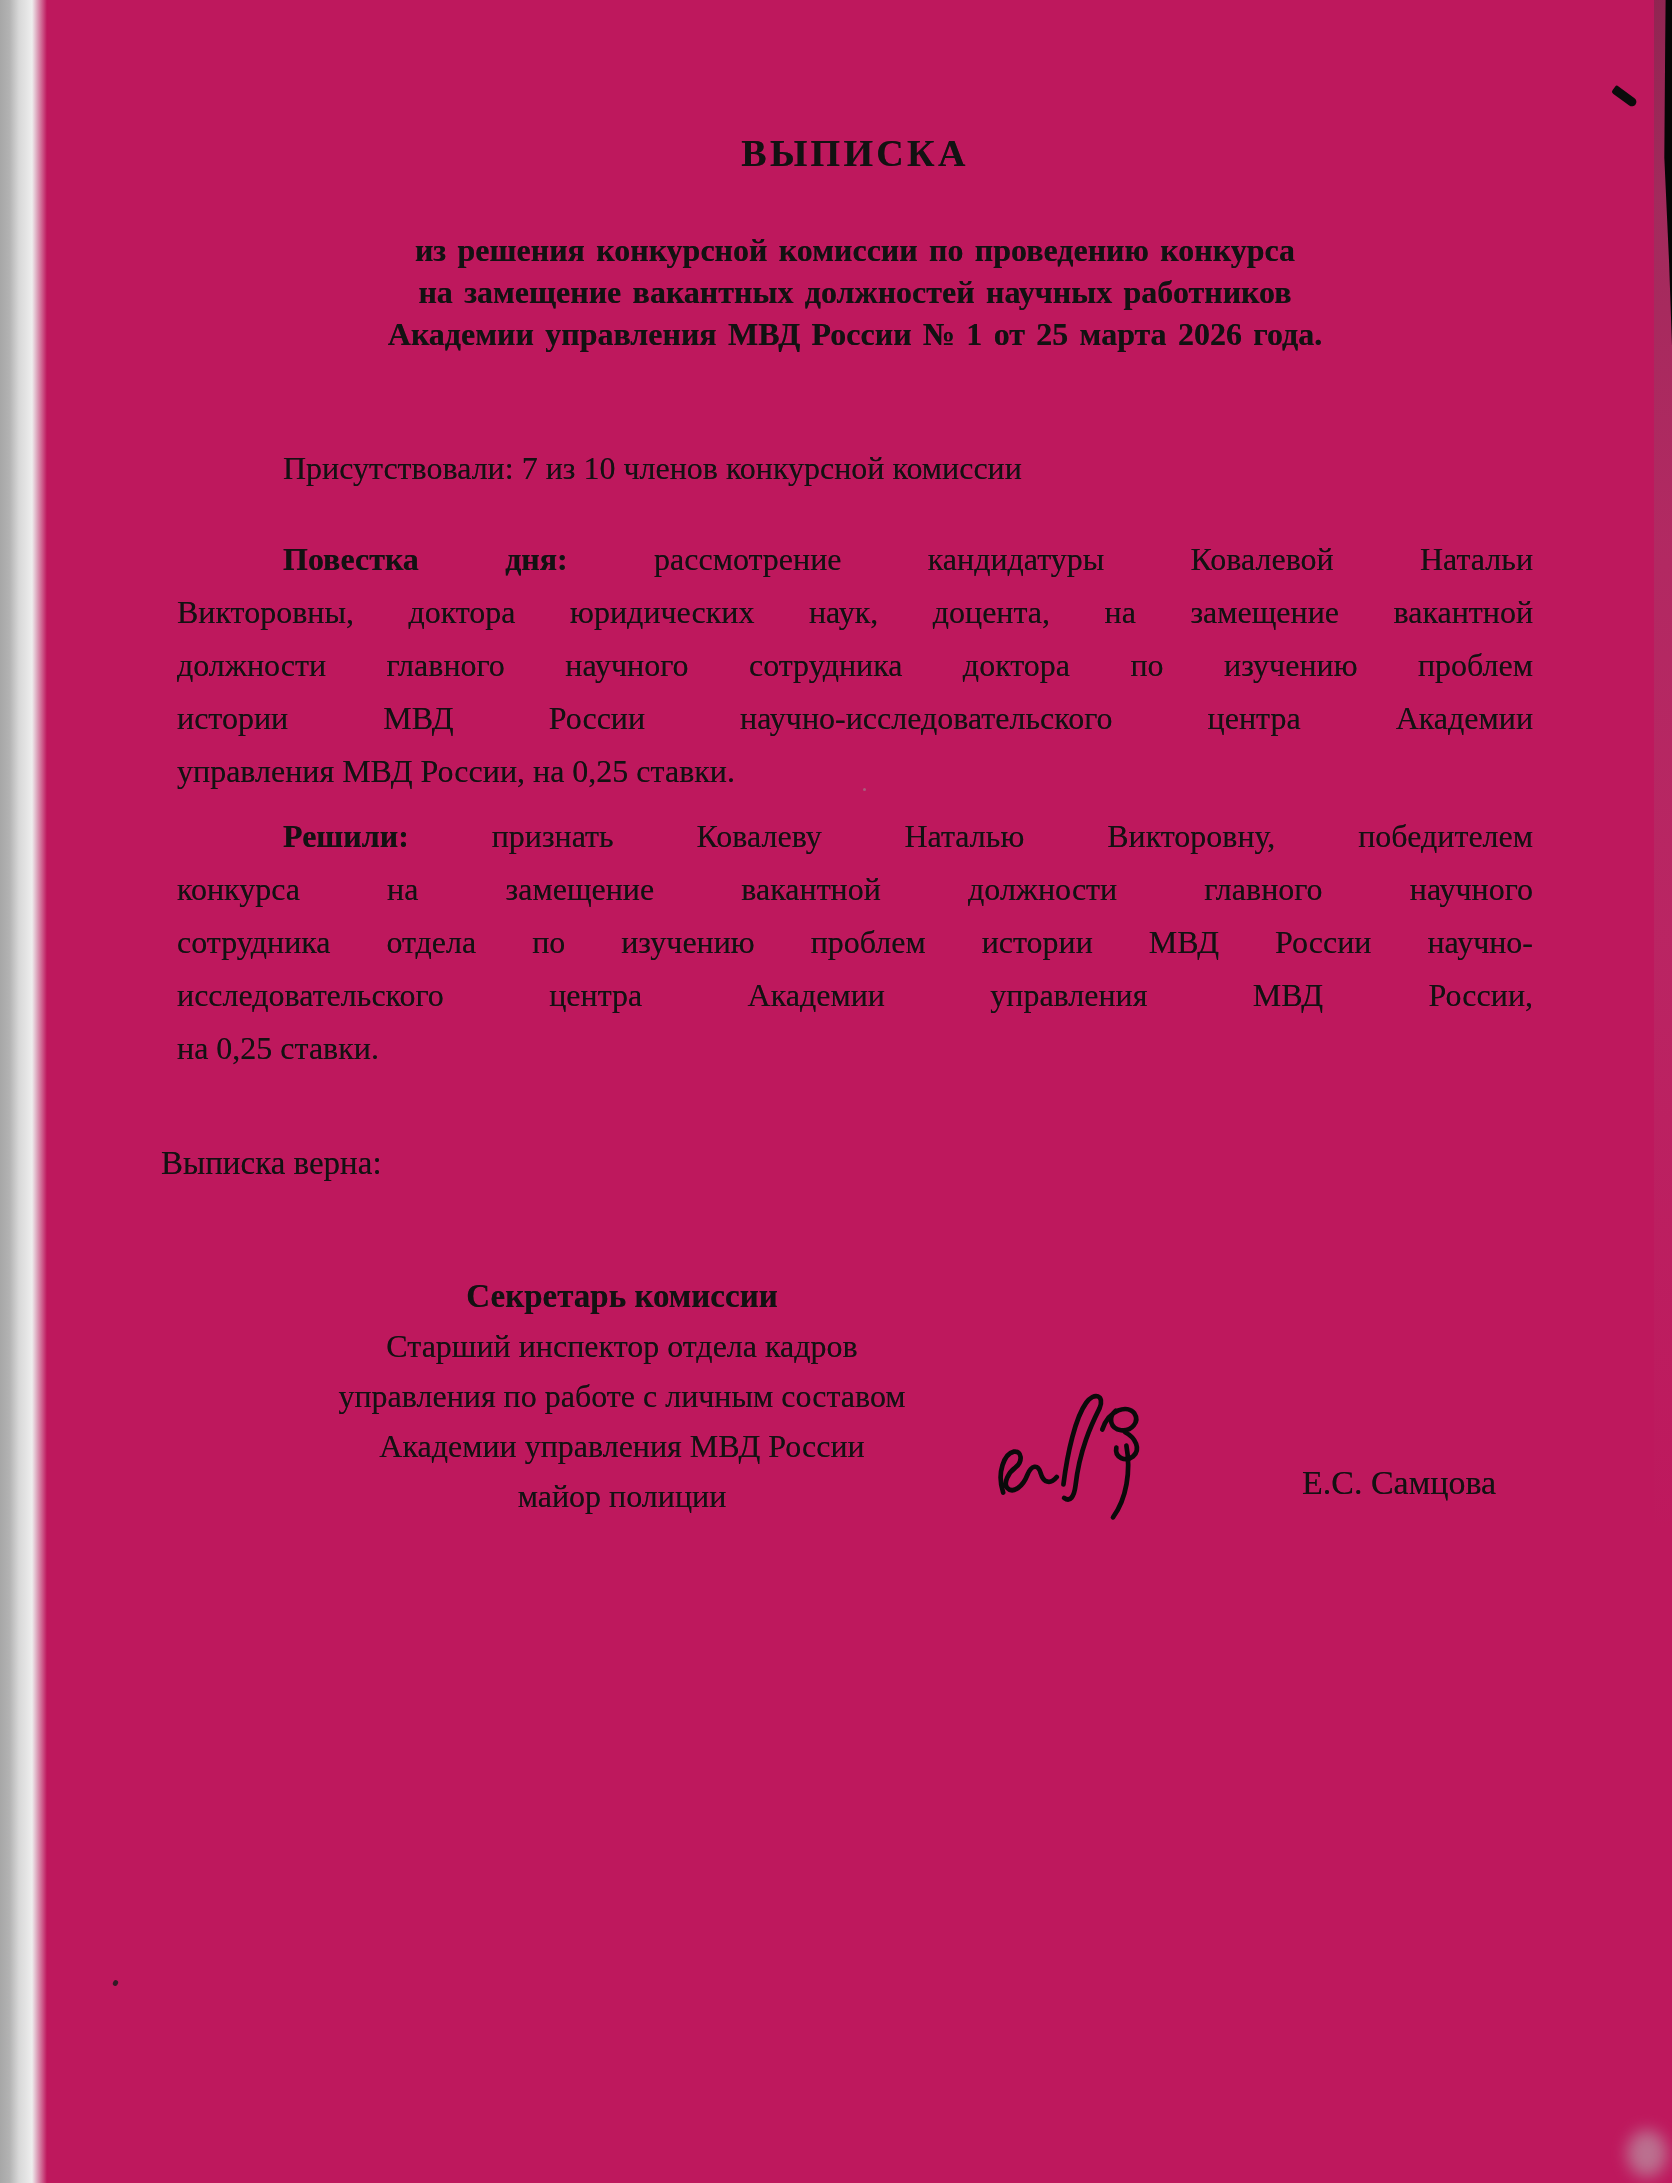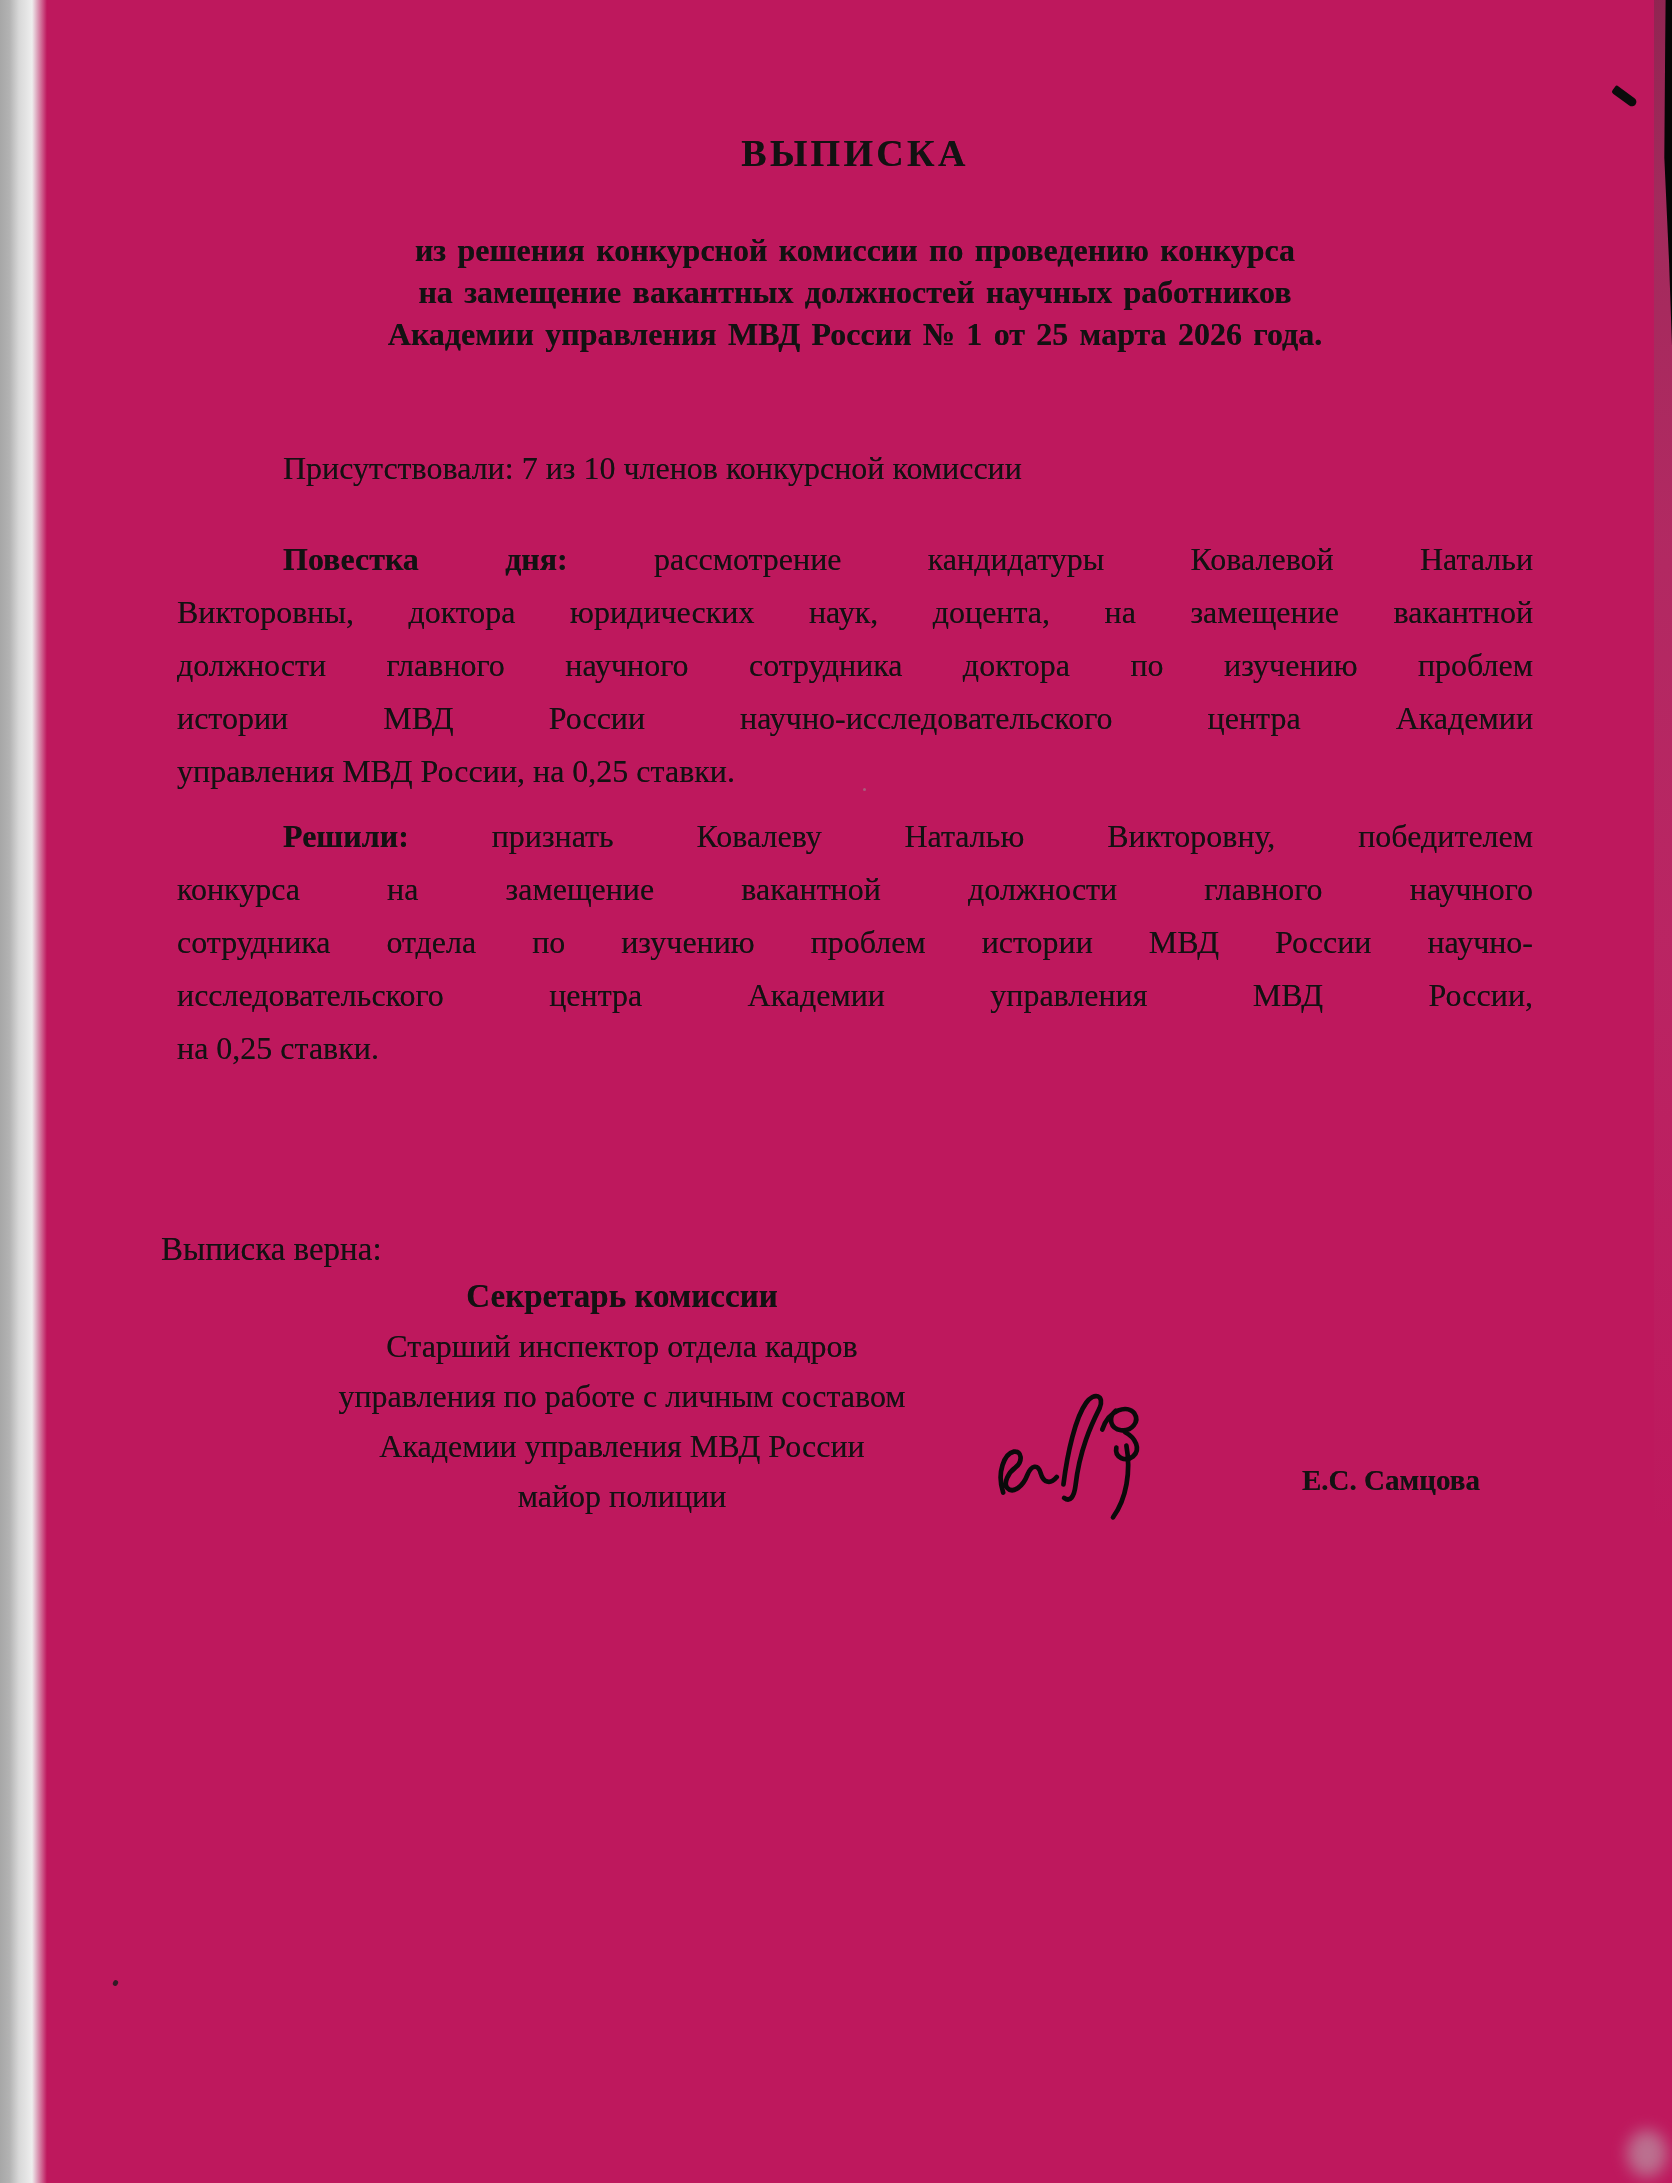--- a/index.html
+++ b/index.html
@@ -65,26 +65,26 @@
   .para { font-size: 32px; }
   .para .jline {
     height: 53px; line-height: 53px;
     text-align: justify; text-align-last: justify;
   }
   .para .jline.indent { padding-left: 106px; }
   .para .jline.last { text-align-last: left; }
   .agenda { top: 533px; }
   .resolution { top: 810px; }
   .bold { font-weight: 700; }
-  .certify { top: 1231px; left: 161px; font-size: 33px; }
+  .certify { top: 1145px; left: 161px; font-size: 33px; }
   .sigblock { top: 1271px; left: 153px; width: 938px; font-size: 32px; text-align: center; }
   .sigblock .sline { height: 50px; line-height: 50px; }
   .sigblock .sline.role { font-size: 33px; }
   .signature-wrap { position: absolute; left: 983px; top: 1384px; width: 191px; height: 144px; }
-  .signer-name { position: absolute; left: 1302px; top: 1464px; font-size: 29px; font-weight: bold; }
+  .signer-name { position: absolute; left: 1302px; top: 1464px; font-size: 34px; }
 </style>
 </head>
 <body>
 
 <div class="page">
 
   <div class="edge-left"></div>
   <div class="edge-right-strip"></div>
   <div class="edge-right-black"></div>
   <div class="pen-mark"></div>

